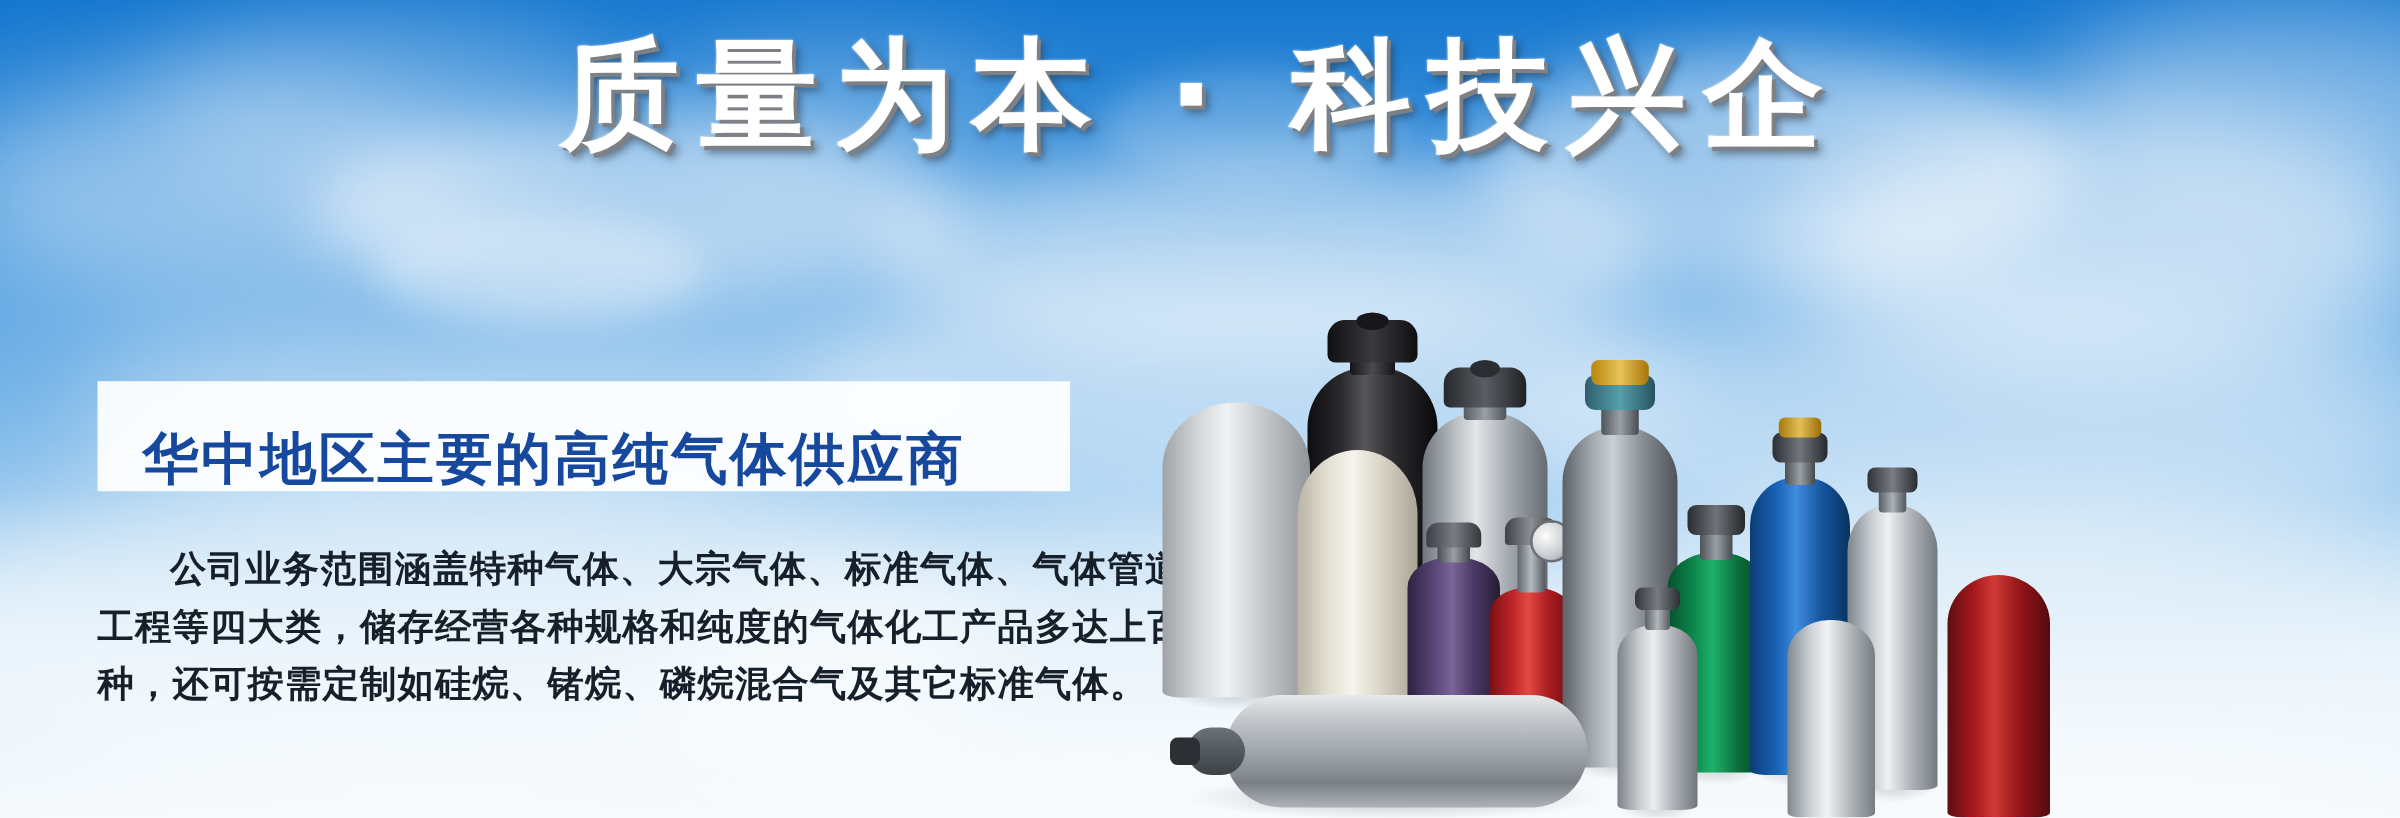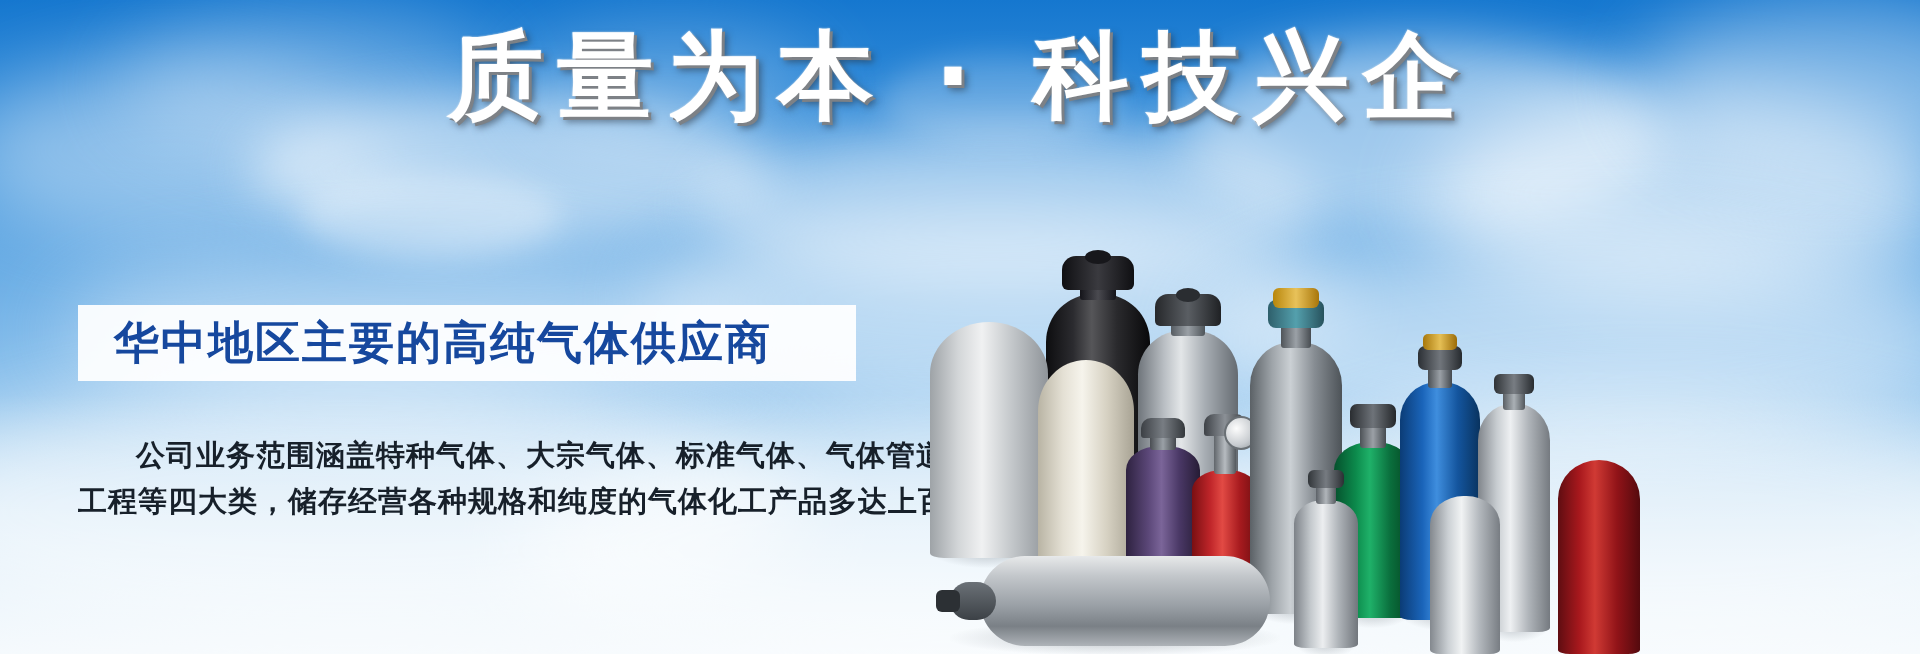--- a/index.html
+++ b/index.html
@@ -78,24 +78,24 @@
     color:#101820;
     white-space:nowrap;
   }
 
   
   #subhead-box{
     position:absolute;
     left:78px;
     top:305px;
     width:778px;
-    height:76px;
+    height:88px;
     background:rgba(255,255,255,.93);
     display:flex;
-    align-items:center;
+    align-items:flex-end;
   }
   #subhead-text{
     font-family:"DejaVu Sans","Liberation Sans",sans-serif;
     font-weight:700;
     font-size:45px;
     line-height:52px;
     letter-spacing:2px;
     color:#16489e;
     padding-left:36px;
     white-space:nowrap;
@@ -162,20 +162,21 @@
 
   <div id="headline-cn">质量为本 · 科技兴企</div>
 
   <div id="subhead-box">
     <span id="subhead-text">华中地区主要的高纯气体供应商</span>
   </div>
 
   <div id="paragraph">
     <div class="pline first">公司业务范围涵盖特种气体、大宗气体、标准气体、气体管道</div>
     <div class="pline">工程等四大类，储存经营各种规格和纯度的气体化工产品多达上百</div>
+    <div class="pline">种，还可按需定制如硅烷、锗烷、磷烷混合气及其它标准气体。</div>
   </div>
 
   <div id="cylinders">
 
     <div class="cyl" style="left:116px;bottom:60px;width:104px;height:330px;">
       <div class="ground"></div>
       <div class="body" style="height:300px;background:linear-gradient(90deg,#0d0d0f 0%,#2b2b2f 26%,#565659 44%,#2a2a2d 68%,#09090b 100%);"></div>
       <div class="neck" style="bottom:294px;width:36px;height:24px;background:linear-gradient(90deg,#14141a,#4a4a50,#14141a);"></div>
       <div class="cap" style="bottom:304px;width:72px;height:34px;background:linear-gradient(90deg,#0f0f12,#3a3a3f,#0f0f12);border-radius:14px 14px 6px 6px;"></div>
       <div class="knob" style="bottom:330px;width:26px;height:14px;background:#17171b;"></div>

